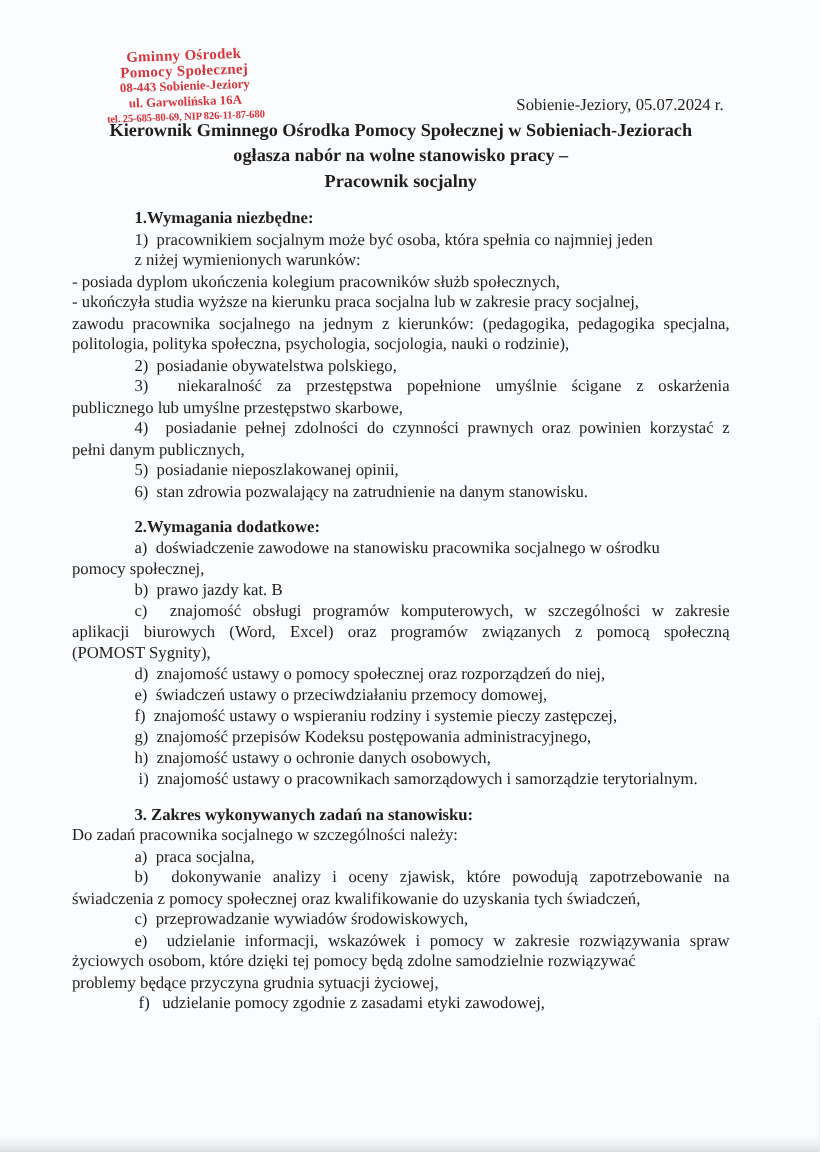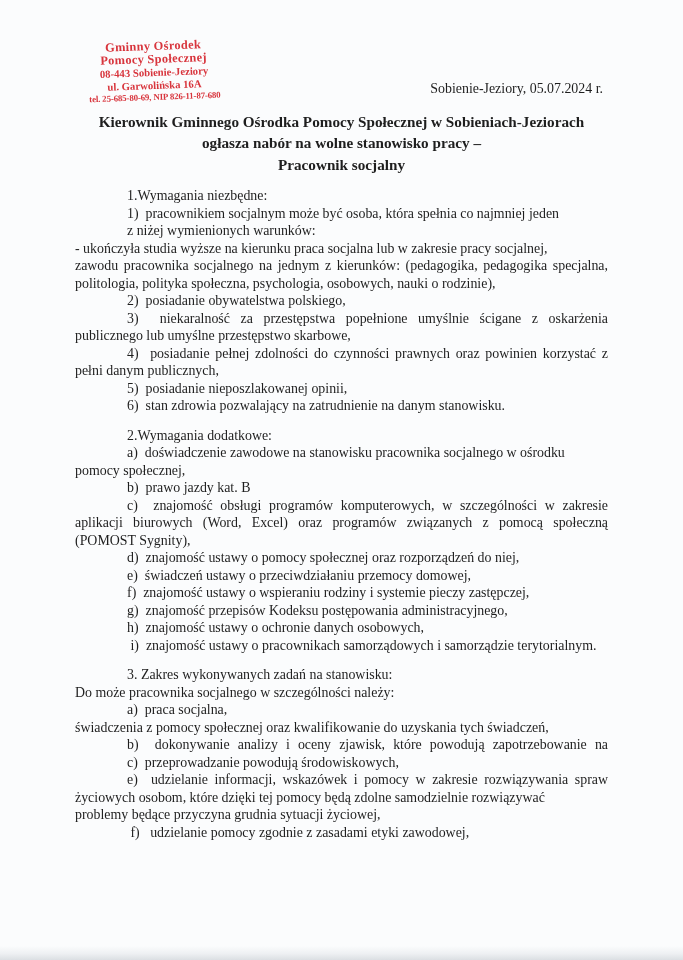--- a/index.html
+++ b/index.html
@@ -36,39 +36,38 @@
     text-align: center;
     transform: rotate(-2deg);
     font-weight: 700;
     white-space: nowrap;
   }
   .stamp .s1, .stamp .s2 { font-size: 12.4px; line-height: 13.2px; letter-spacing: 0.3px; }
   .stamp .s3, .stamp .s4 { font-size: 10.7px; line-height: 12.4px; }
   .stamp .s5 { font-size: 8.9px; line-height: 12px; letter-spacing: -0.15px; }
   .content {
     position: absolute;
-    left: 75px;
+    left: 60px;
     right: 75px;
     top: 0;
   }
   .dateline {
     margin-top: 80px;
     text-align: right;
     padding-right: 5px;
   }
   .title-block {
-    margin-top: 13px;
     text-align: center;
     font-weight: 700;
     font-size: 15.2px;
   }
   .title-block .title-line { line-height: 21.5px; }
   .body-block { margin-top: 12px; }
   .line { white-space: pre-wrap; }
-  .line.heading { font-weight: 400; }
+  .line.heading { font-weight: 700; }
   .line.indent { padding-left: 52px; }
   .line.justify { text-align: justify; text-align-last: justify; }
   .line.gap { margin-top: 12px; }
 </style>
 </head>
 <body>
 
 <div class="page" style="background: rgb(251, 252, 253); color: rgb(30, 30, 30);">
   <div class="stamp" style="color: rgb(216, 53, 61);">
       <div class="s1">Gminny Ośrodek</div>
@@ -81,23 +80,24 @@
     <div class="dateline">Sobienie-Jeziory, 05.07.2024 r.</div>
     <div class="title-block">
         <div class="title-line">Kierownik Gminnego Ośrodka Pomocy Społecznej w Sobieniach-Jeziorach</div>
         <div class="title-line">ogłasza nabór na wolne stanowisko pracy –</div>
         <div class="title-line">Pracownik socjalny</div>
       </div>
     <div class="body-block">
         <div class="line heading indent">1.Wymagania niezbędne:</div>
         <div class="line indent">1)  pracownikiem socjalnym może być osoba, która spełnia co najmniej jeden</div>
         <div class="line indent">z niżej wymienionych warunków:</div>
+        <div class="line">- posiada dyplom ukończenia kolegium pracowników służb społecznych,</div>
         <div class="line">- ukończyła studia wyższe na kierunku praca socjalna lub w zakresie pracy socjalnej,</div>
         <div class="line justify">zawodu pracownika socjalnego na jednym z kierunków: (pedagogika, pedagogika specjalna,</div>
-        <div class="line">politologia, polityka społeczna, psychologia, osobowych, nauki o rodzinie),</div>
+        <div class="line">politologia, polityka społeczna, psychologia, socjologia, nauki o rodzinie),</div>
         <div class="line indent">2)  posiadanie obywatelstwa polskiego,</div>
         <div class="line indent justify">3)  niekaralność za przestępstwa popełnione umyślnie ścigane z oskarżenia</div>
         <div class="line">publicznego lub umyślne przestępstwo skarbowe,</div>
         <div class="line indent justify">4)  posiadanie pełnej zdolności do czynności prawnych oraz powinien korzystać z</div>
         <div class="line">pełni danym publicznych,</div>
         <div class="line indent">5)  posiadanie nieposzlakowanej opinii,</div>
         <div class="line indent">6)  stan zdrowia pozwalający na zatrudnienie na danym stanowisku.</div>
         <div class="line heading indent gap">2.Wymagania dodatkowe:</div>
         <div class="line indent">a)  doświadczenie zawodowe na stanowisku pracownika socjalnego w ośrodku</div>
         <div class="line">pomocy społecznej,</div>
@@ -105,25 +105,25 @@
         <div class="line indent justify">c)  znajomość obsługi programów komputerowych, w szczególności w zakresie</div>
         <div class="line justify">aplikacji biurowych (Word, Excel) oraz programów związanych z pomocą społeczną</div>
         <div class="line">(POMOST Sygnity),</div>
         <div class="line indent">d)  znajomość ustawy o pomocy społecznej oraz rozporządzeń do niej,</div>
         <div class="line indent">e)  świadczeń ustawy o przeciwdziałaniu przemocy domowej,</div>
         <div class="line indent">f)  znajomość ustawy o wspieraniu rodziny i systemie pieczy zastępczej,</div>
         <div class="line indent">g)  znajomość przepisów Kodeksu postępowania administracyjnego,</div>
         <div class="line indent">h)  znajomość ustawy o ochronie danych osobowych,</div>
         <div class="line indent"> i)  znajomość ustawy o pracownikach samorządowych i samorządzie terytorialnym.</div>
         <div class="line heading indent gap">3. Zakres wykonywanych zadań na stanowisku:</div>
-        <div class="line">Do może pracownika socjalnego w szczególności należy:</div>
+        <div class="line">Do zadań pracownika socjalnego w szczególności należy:</div>
         <div class="line indent">a)  praca socjalna,</div>
+        <div class="line indent justify">b)  dokonywanie analizy i oceny zjawisk, które powodują zapotrzebowanie na</div>
         <div class="line">świadczenia z pomocy społecznej oraz kwalifikowanie do uzyskania tych świadczeń,</div>
-        <div class="line indent justify">b)  dokonywanie analizy i oceny zjawisk, które powodują zapotrzebowanie na</div>
-        <div class="line indent">c)  przeprowadzanie powodują środowiskowych,</div>
+        <div class="line indent">c)  przeprowadzanie wywiadów środowiskowych,</div>
         <div class="line indent justify">e)  udzielanie informacji, wskazówek i pomocy w zakresie rozwiązywania spraw</div>
         <div class="line">życiowych osobom, które dzięki tej pomocy będą zdolne samodzielnie rozwiązywać</div>
         <div class="line">problemy będące przyczyna grudnia sytuacji życiowej,</div>
         <div class="line indent"> f)   udzielanie pomocy zgodnie z zasadami etyki zawodowej,</div>
       </div>
   </div>
   <div class="scan-shadow"></div>
 </div>
 
 </body></html>

